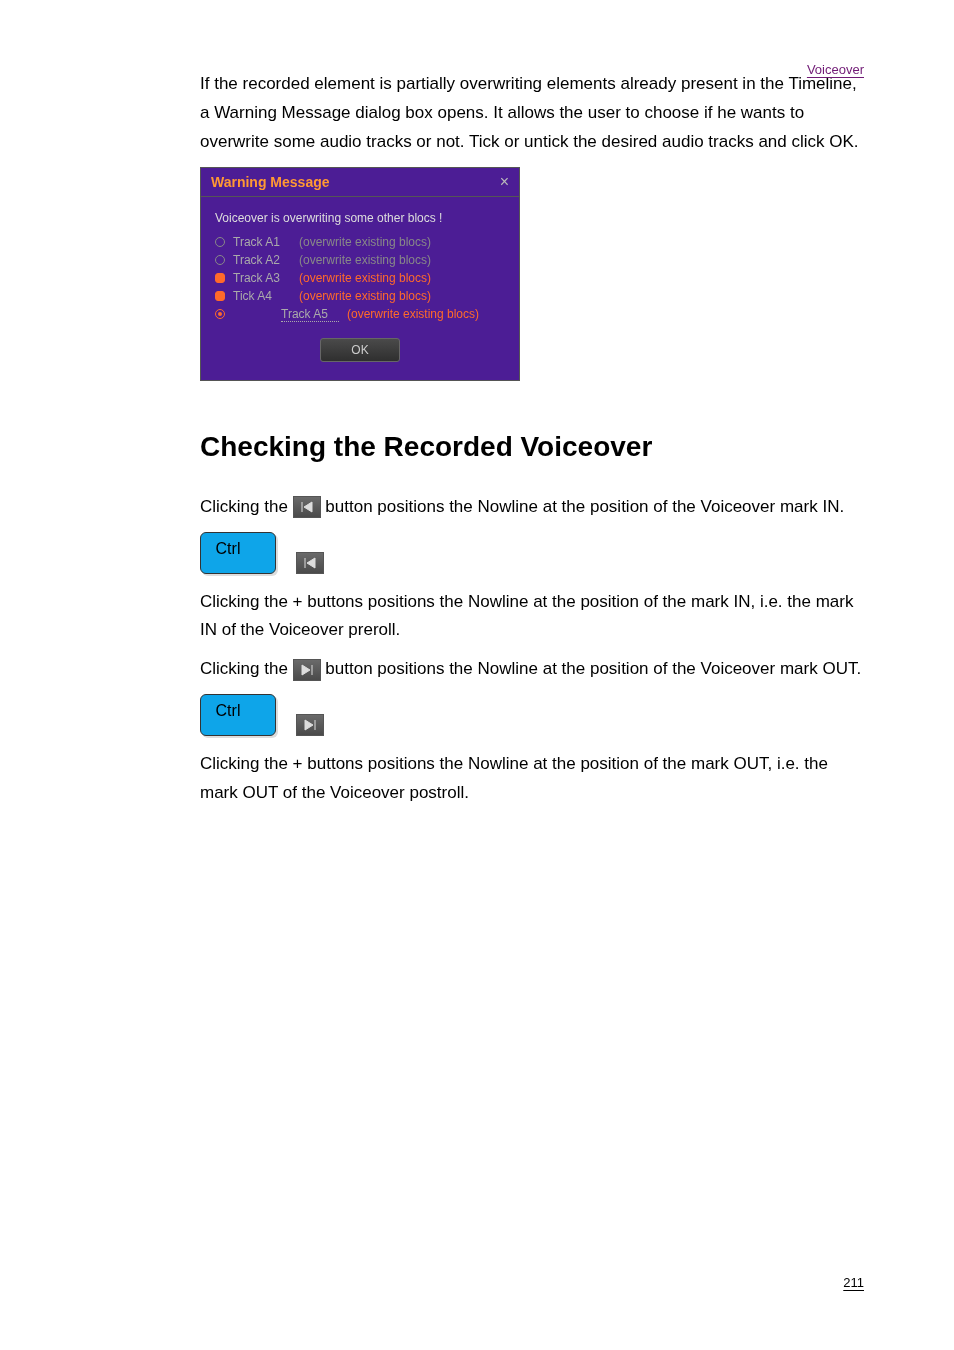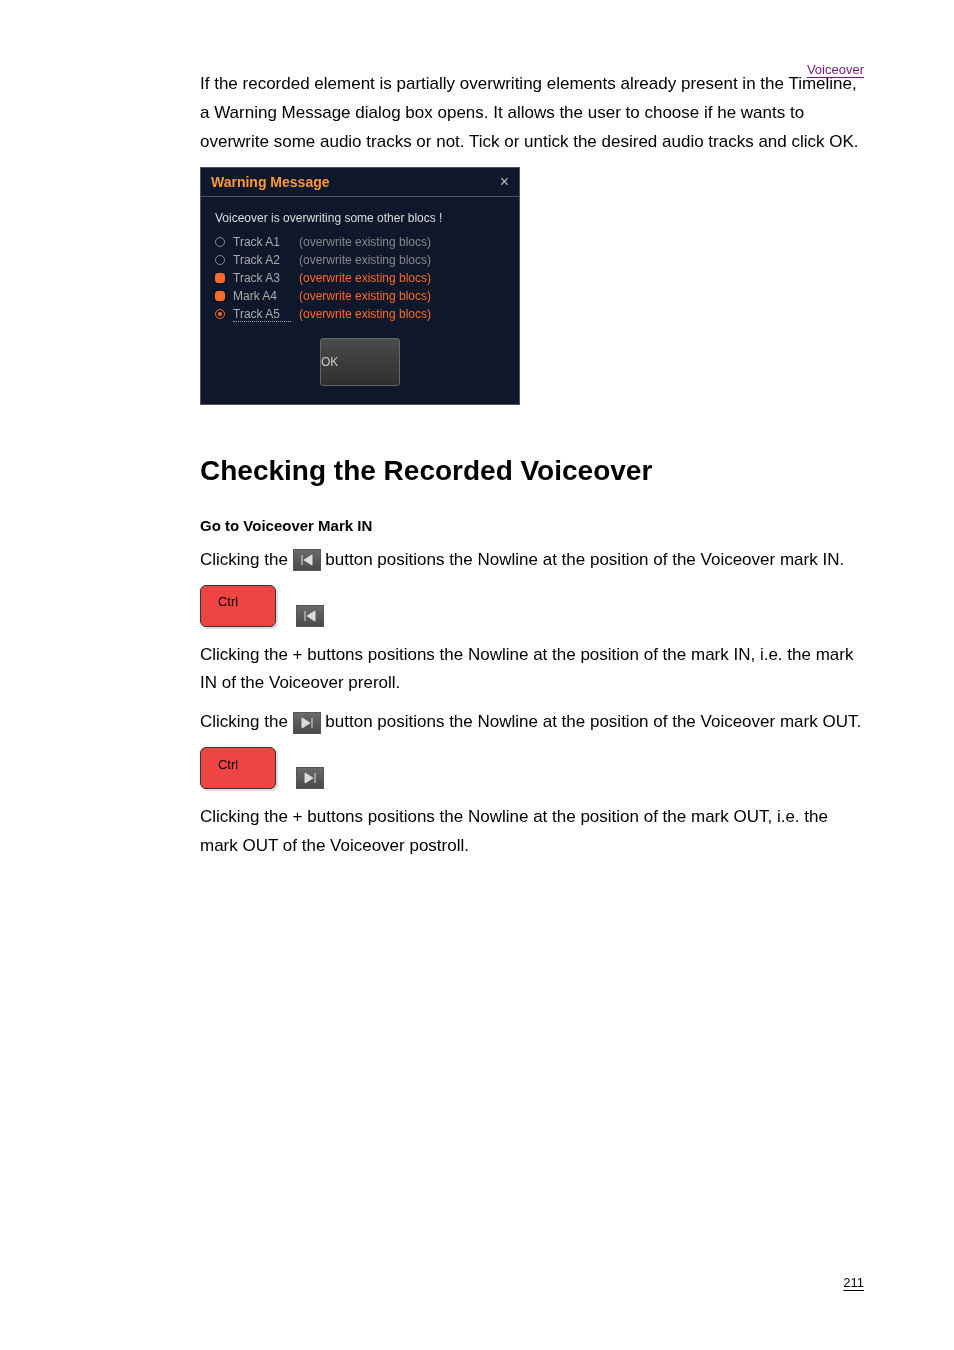--- a/index.html
+++ b/index.html
@@ -26,21 +26,21 @@
   .intro-text {
     font-size: 13px;
     line-height: 1.6;
     margin-top: 70px;
     margin-bottom: 20px;
   }
 
   
   .dialog {
     width: 320px;
-    background: #0f172a;
+    background: #4c1d95;
     border: 1px solid #555;
     margin-bottom: 50px;
   }
   .dialog-titlebar {
     display: flex;
     justify-content: space-between;
     align-items: center;
     padding: 6px 10px;
     border-bottom: 1px solid #555;
   }
@@ -76,33 +76,34 @@
     border: 1.5px solid #bbb;
     display: inline-block;
   }
   .track-radio.gray { border-color: #888; }
   .track-radio.rounded { border-radius: 3px; background: #ff6a2a; border-color: #ff6a2a; }
   .track-radio.selected { border-radius: 50%; border: 1.5px solid #ff6a2a; position: relative; }
   .track-radio.selected::after {
     content:""; position:absolute; left:2px; top:2px; width:4px; height:4px; background:#ff6a2a; border-radius:50%;
   }
   .track-label { color: #aaa; min-width: 58px; }
-  .track-label.dotted { border-bottom: 1px dotted #aaa; }
+  .track-label.dotted { border-bottom: 1px dotted #aaa; margin-left: 48px; }
   .track-note { color: #888; }
   .track-note.orange { color: #ff6a2a; }
   .dialog-ok {
     display: block;
     margin: 16px auto 0 auto;
     width: 80px;
-    padding: 16px 0;
+    padding: 4px 0;
     background: linear-gradient(#4a4a4a,#2f2f2f);
     color: #ccc;
     border: 1px solid #666;
     border-radius: 3px;
     font-size: 12px;
+    text-align: center;
     cursor: pointer;
   }
 
   .h2 {
     font-size: 28px;
     font-weight: bold;
     margin: 30px 0 30px 0;
   }
   .h3 {
     font-size: 15px;
@@ -125,22 +126,22 @@
   }
   .icon-btn svg { display:block; }
 
   .ctrl-key {
     display: inline-flex;
     align-items: center;
     justify-content: center;
     width: 76px; height: 42px;
     border: 1.5px solid #333;
     border-radius: 6px;
-    font-size: 13px;
-    background: #ef4444;
+    font-size: 16px;
+    background: #0ea5e9;
     box-shadow: 2px 2px 0 #00000022;
     vertical-align: middle;
   }
   .ctrl-key span { position: relative; top: -4px; left: -10px; }
   .combo-row {
     display: flex;
     align-items: flex-end;
     gap: 20px;
     margin: 8px 0 14px 0;
   }
@@ -181,36 +182,35 @@
         <span class="track-label">Track A2</span>
         <span class="track-note">(overwrite existing blocs)</span>
       </div>
       <div class="track-row">
         <span class="track-radio rounded"></span>
         <span class="track-label">Track A3</span>
         <span class="track-note orange">(overwrite existing blocs)</span>
       </div>
       <div class="track-row">
         <span class="track-radio rounded"></span>
-        <span class="track-label">Mark A4</span>
+        <span class="track-label">Tick A4</span>
         <span class="track-note orange">(overwrite existing blocs)</span>
       </div>
       <div class="track-row">
         <span class="track-radio selected"></span>
         <span class="track-label dotted">Track A5</span>
         <span class="track-note orange">(overwrite existing blocs)</span>
       </div>
 
       <div class="dialog-ok">OK</div>
     </div>
   </div>
 
   <h2 class="h2">Checking the Recorded Voiceover</h2>
 
-  <h3 class="h3">Go to Voiceover Mark IN</h3>
 
   <p class="body-text">
     <span>Clicking the</span>
     <span class="icon-btn">
       <svg width="14" height="12" viewBox="0 0 14 12">
           <path d="M2 1v10M12 1L4 6l8 5z" fill="#ddd" stroke="#ddd" stroke-width="1"></path>
         </svg>
     </span>
     <span>button positions the Nowline at the position of the Voiceover mark IN.</span>
   </p>

